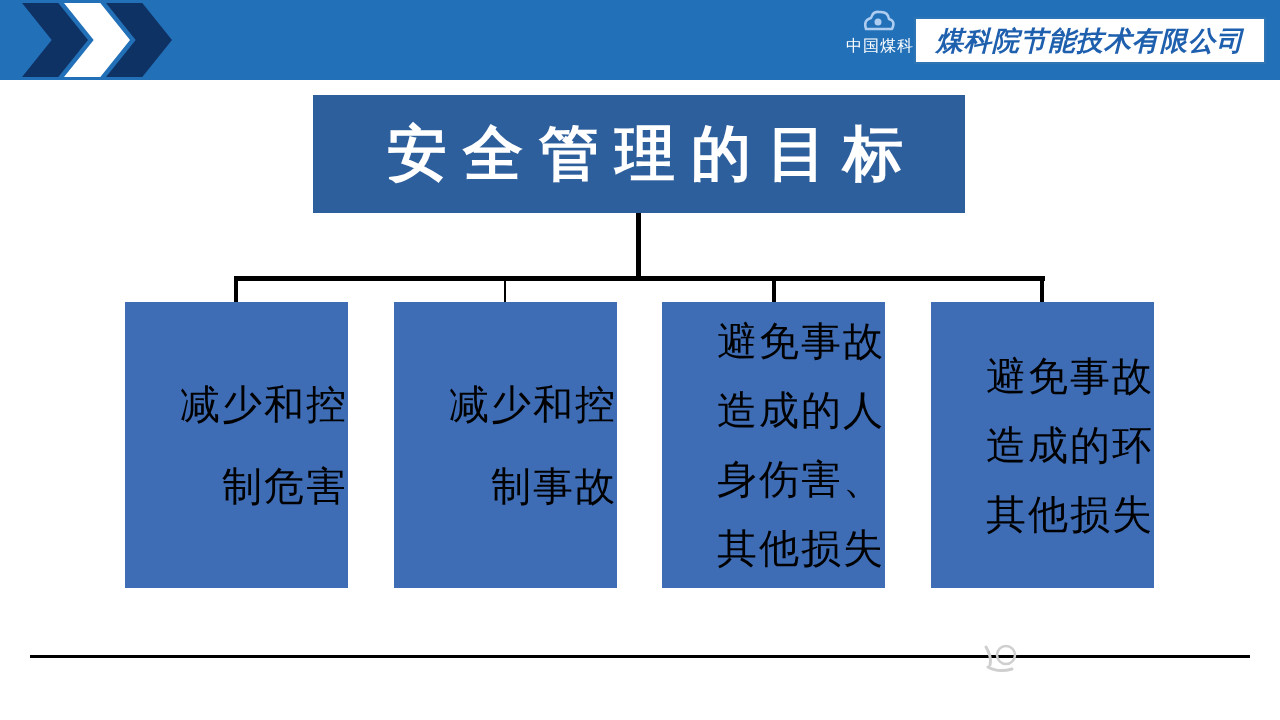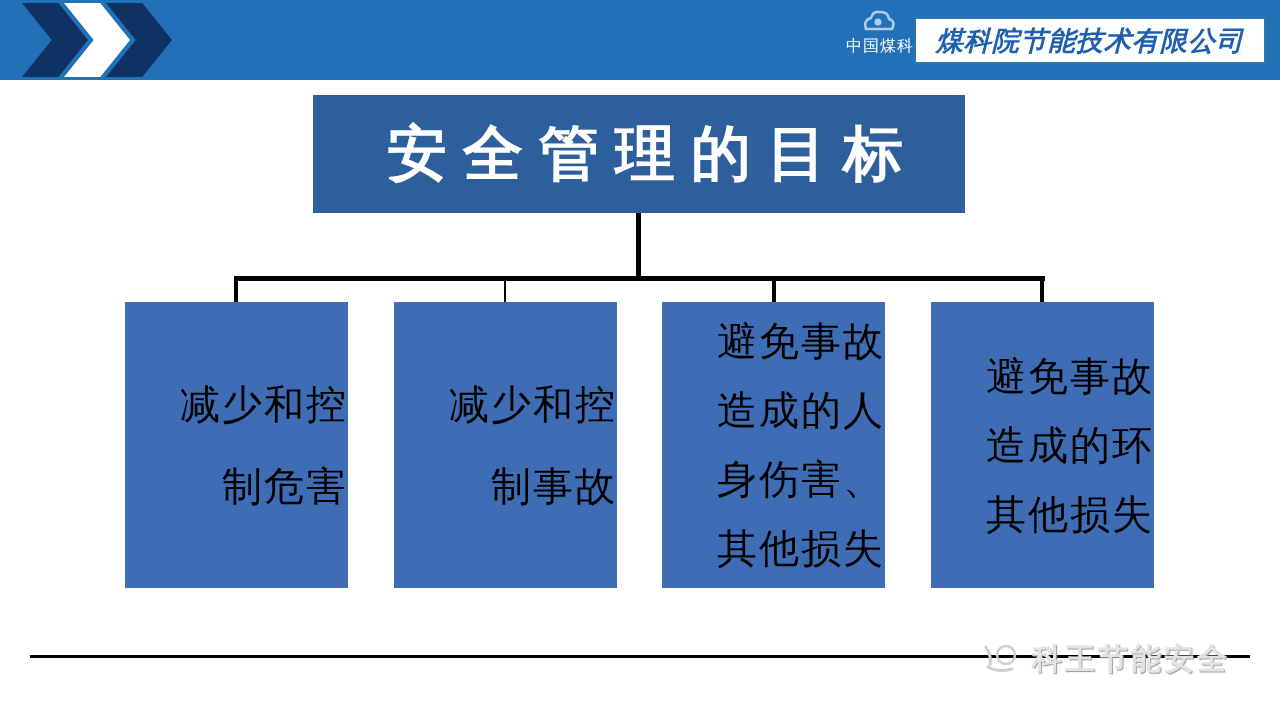--- a/index.html
+++ b/index.html
@@ -117,16 +117,15 @@
   <div class="bottom-line"></div>
 
   <div class="watermark">
     <span>
       <svg width="44" height="40" viewBox="0 0 44 40">
         <circle cx="24" cy="18" r="9" fill="none" stroke="#cfcfcf" stroke-width="2.5"></circle>
         <path d="M6 30 Q16 36 30 32" fill="none" stroke="#cfcfcf" stroke-width="3" stroke-linecap="round"></path>
         <path d="M4 10 Q10 20 8 28" fill="none" stroke="#cfcfcf" stroke-width="3" stroke-linecap="round"></path>
       </svg>
     </span>
-    <span class="watermark-text">科王节能安全</span>
   </div>
 
 </div>
 
 </body></html>

